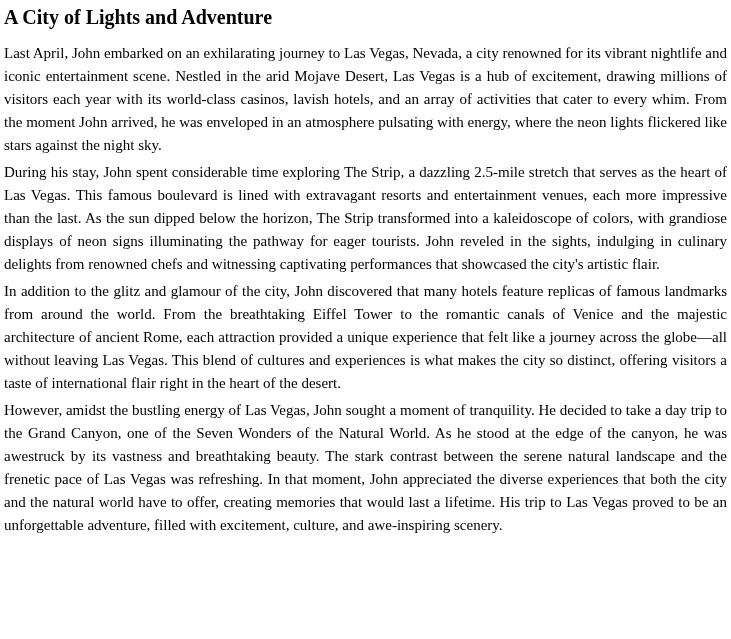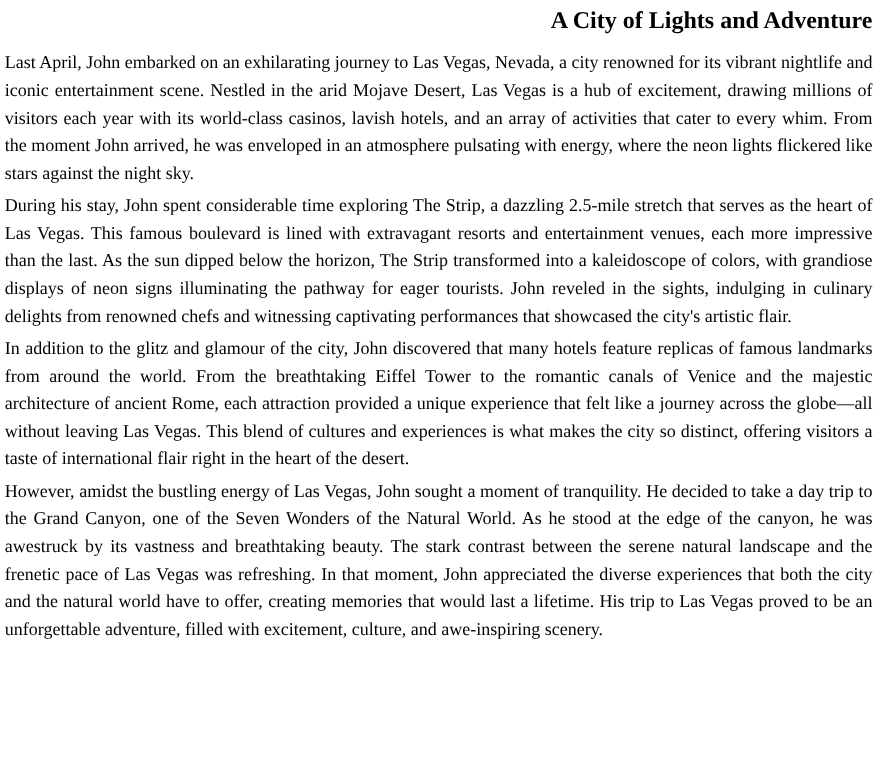--- a/index.html
+++ b/index.html
@@ -11,21 +11,21 @@
     margin: 0 auto;
     padding: 0 4px;
     box-sizing: border-box;
     color: #000000;
     font-family: "Liberation Serif", "DejaVu Serif", serif;
   }
   .doc-title {
     font-size: 20px;
     line-height: 24px;
     font-weight: bold;
-    text-align: right;
+    text-align: left;
     margin: 5px 0 13px 0;
   }
   .doc-paragraph {
     font-size: 15px;
     line-height: 23px;
     text-align: justify;
     margin: 4px 0;
   }
 </style>
 </head>

